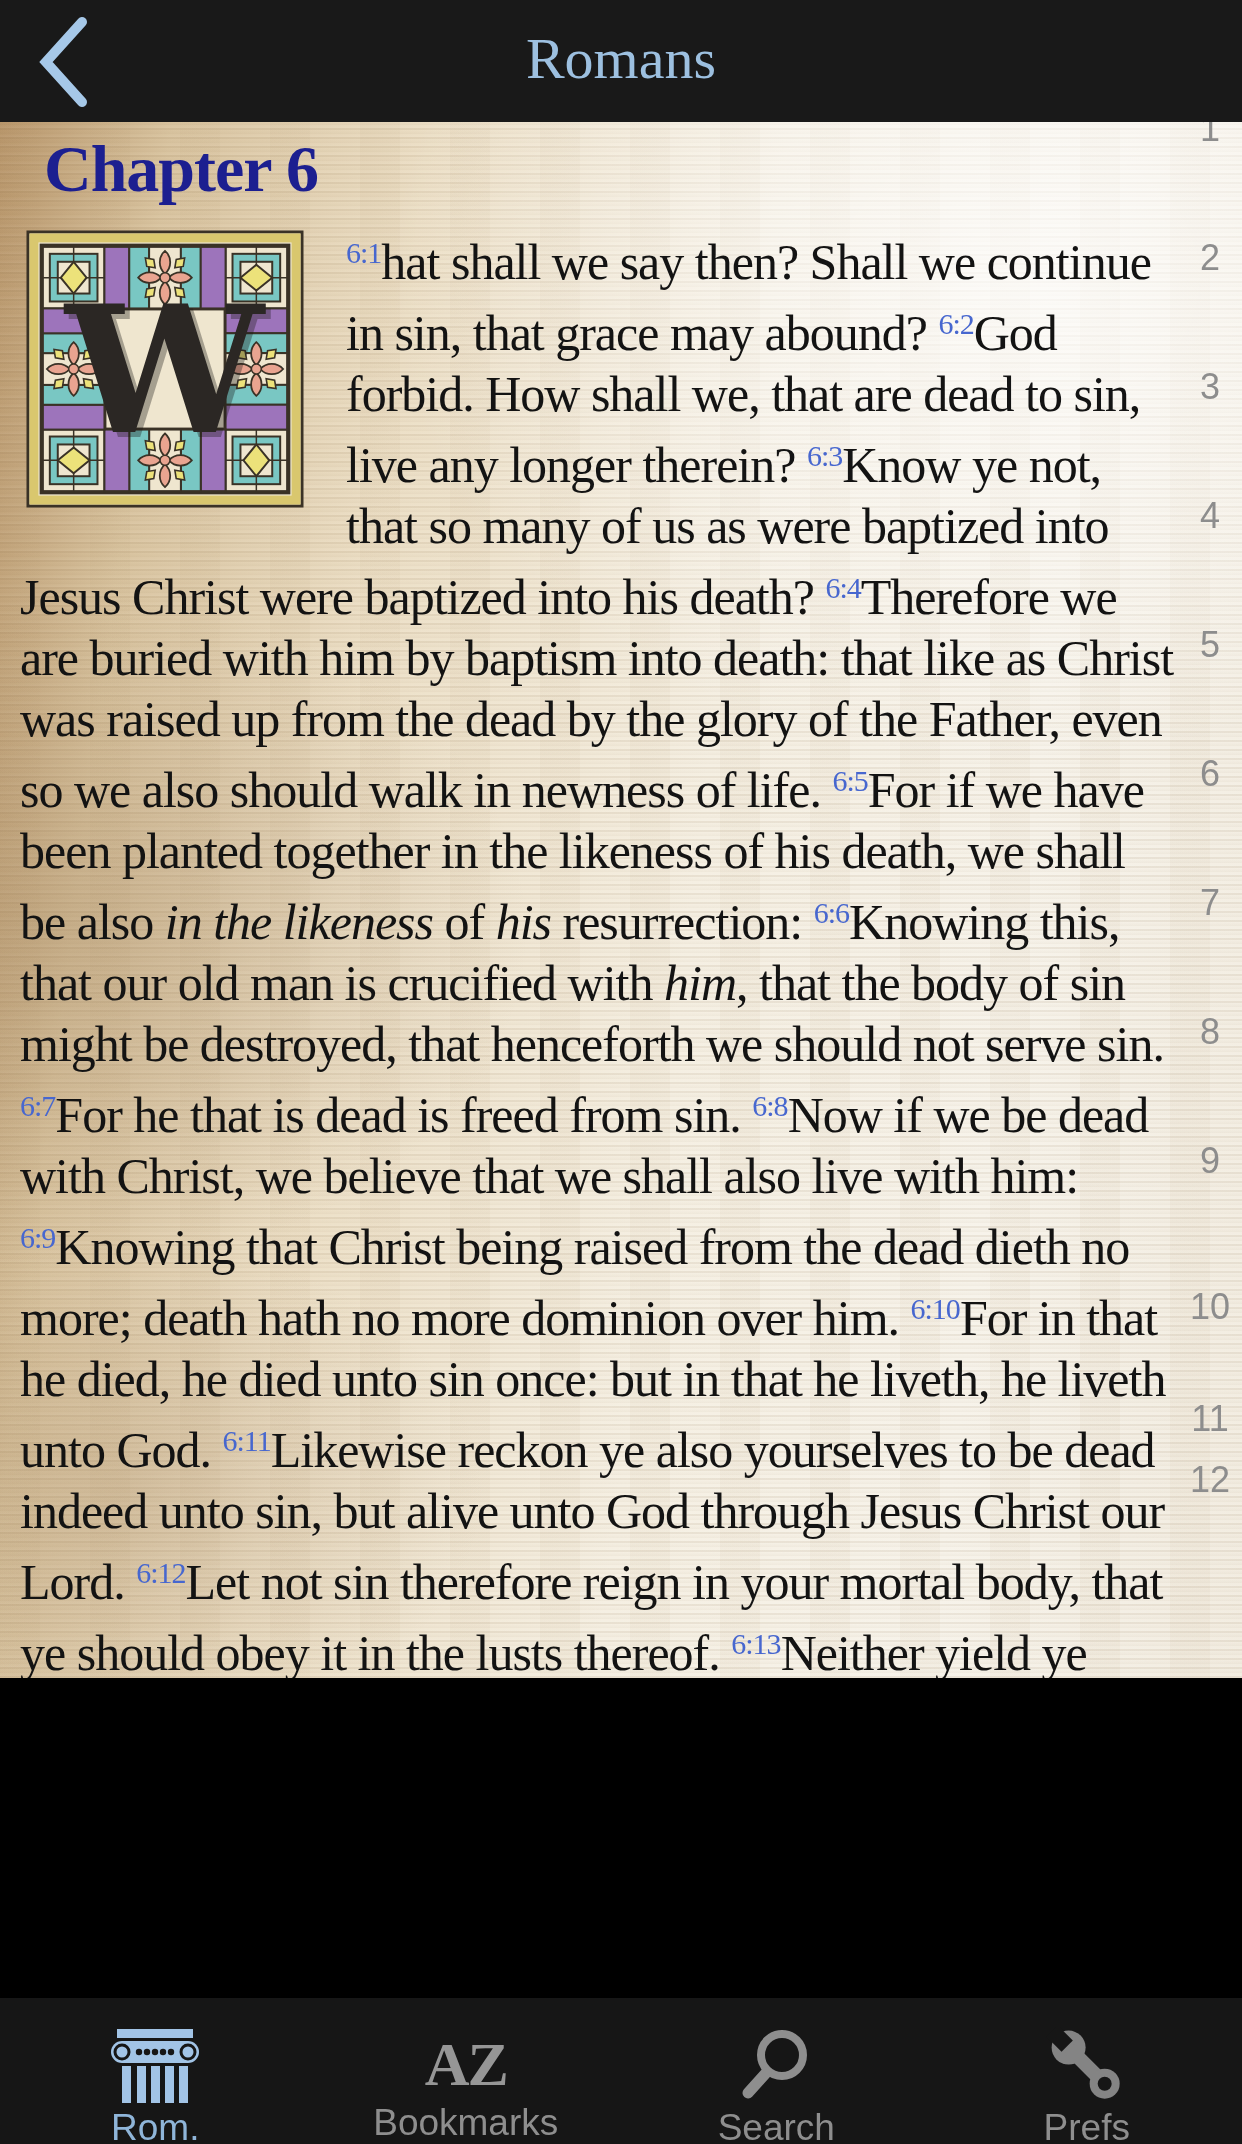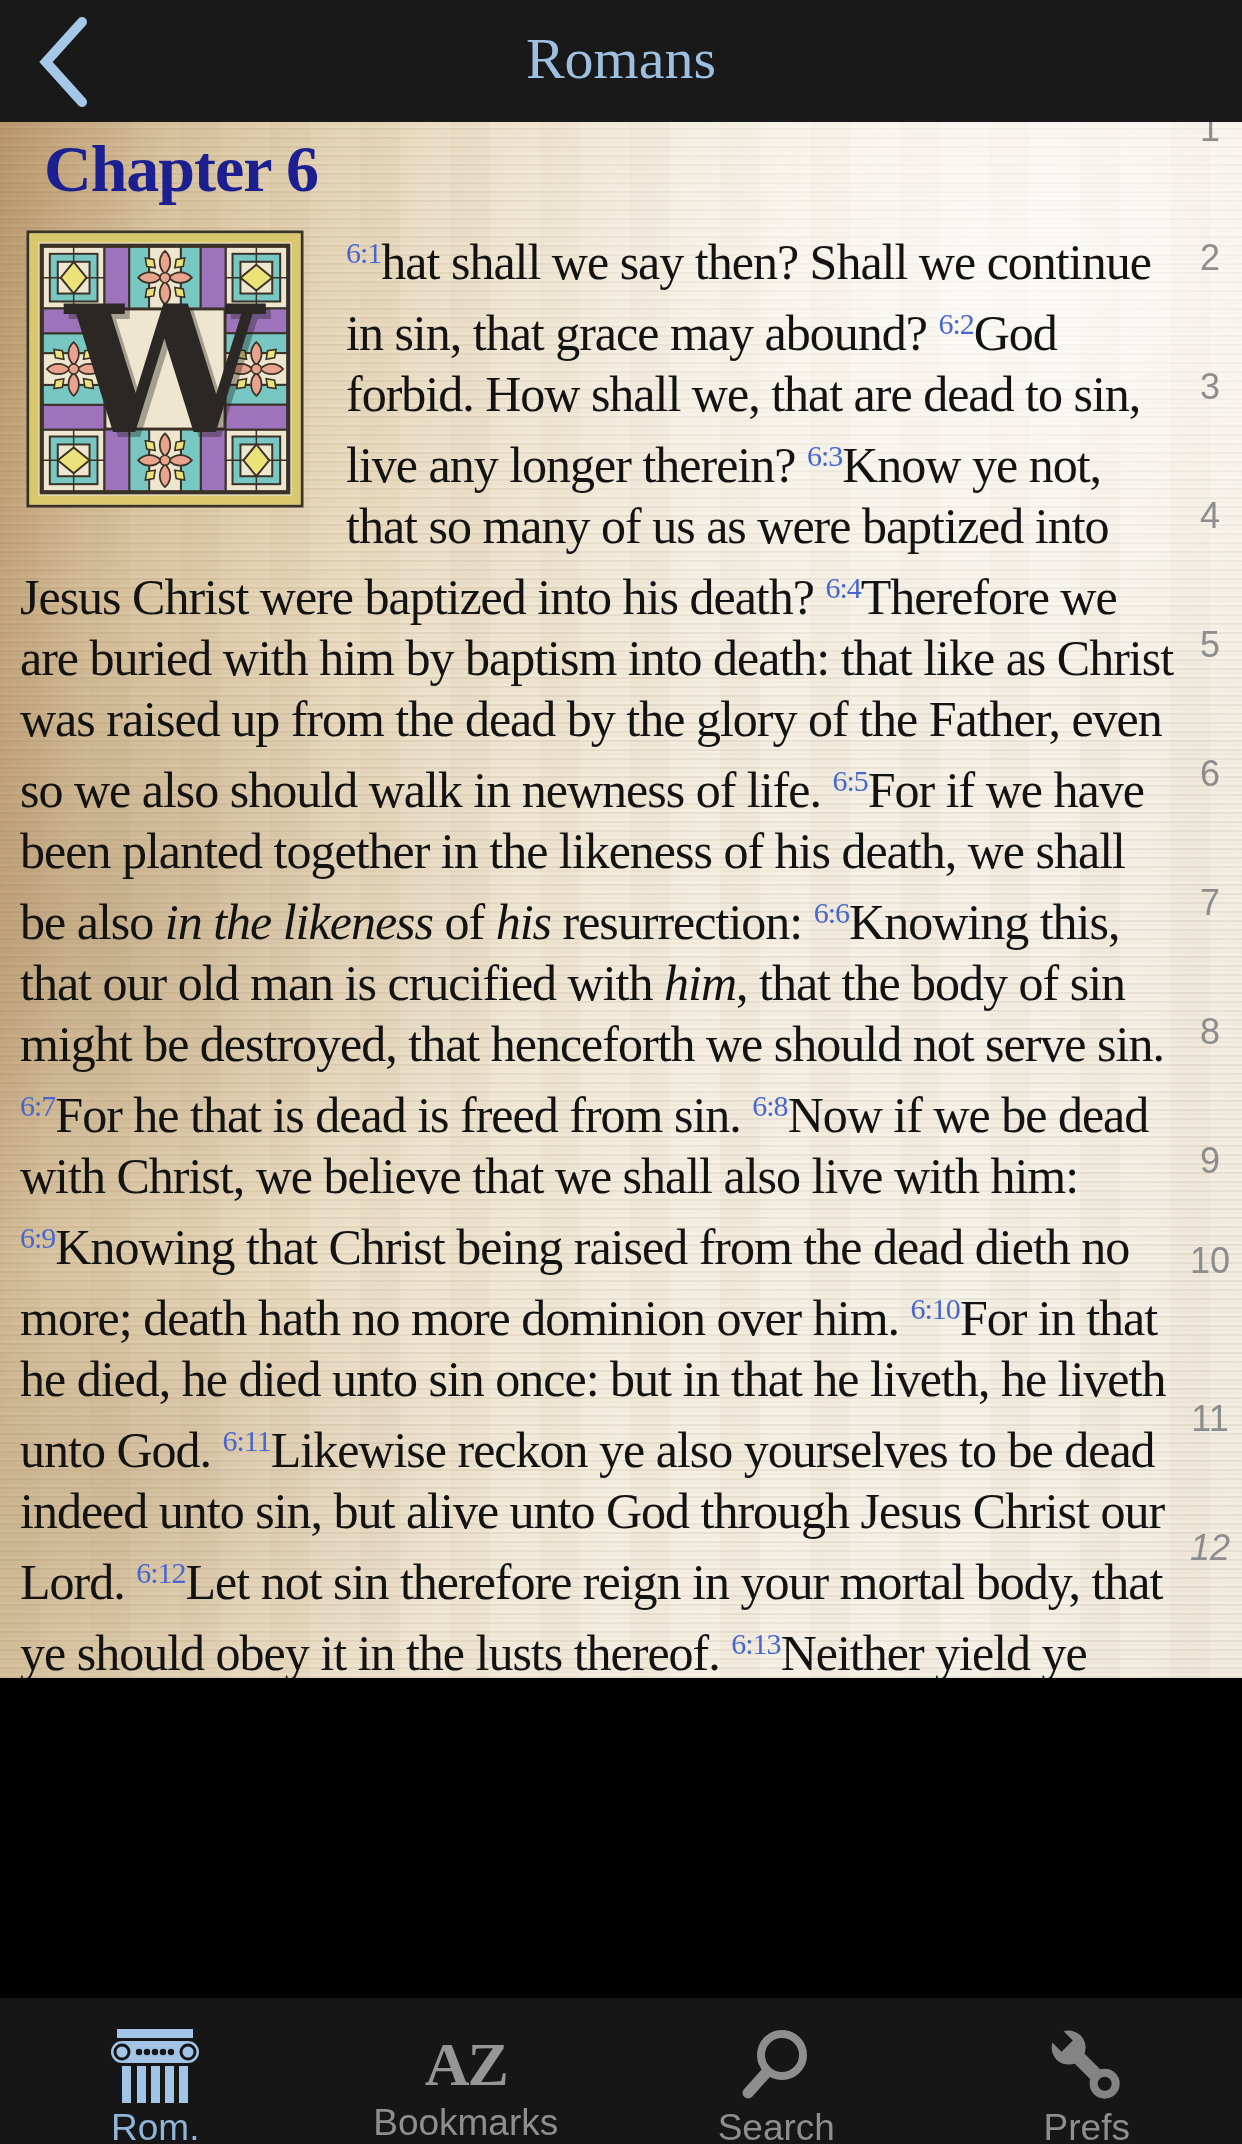--- a/index.html
+++ b/index.html
@@ -123,23 +123,23 @@
   <div class="rail">
       <div class="rail-num" style="top: -14px;">1</div>
       <div class="rail-num" style="top: 115px;">2</div>
       <div class="rail-num" style="top: 244px;">3</div>
       <div class="rail-num" style="top: 373px;">4</div>
       <div class="rail-num" style="top: 502px;">5</div>
       <div class="rail-num" style="top: 631px;">6</div>
       <div class="rail-num" style="top: 760px;">7</div>
       <div class="rail-num" style="top: 889px;">8</div>
       <div class="rail-num" style="top: 1018px;">9</div>
-      <div class="rail-num" style="top: 1118px; margin-left: 28px;">10</div>
+      <div class="rail-num" style="top: 1164px; margin-left: 28px;">10</div>
       <div class="rail-num" style="top: 1276px;">11</div>
-      <div class="rail-num" style="top: 1405px; font-style: italic;">12</div>
+      <div class="rail-num" style="top: 1337px;">12</div>
       <div class="rail-num" style="top: 1534px; margin-top: 32px;">13</div>
       <div class="rail-num" style="top: 1663px;">14</div>
       <div class="rail-num" style="top: 1792px;">15</div>
     </div>
 </div>
 
 <div class="tabbar">
 
   <div class="tab active">
     <div class="icon-box">

